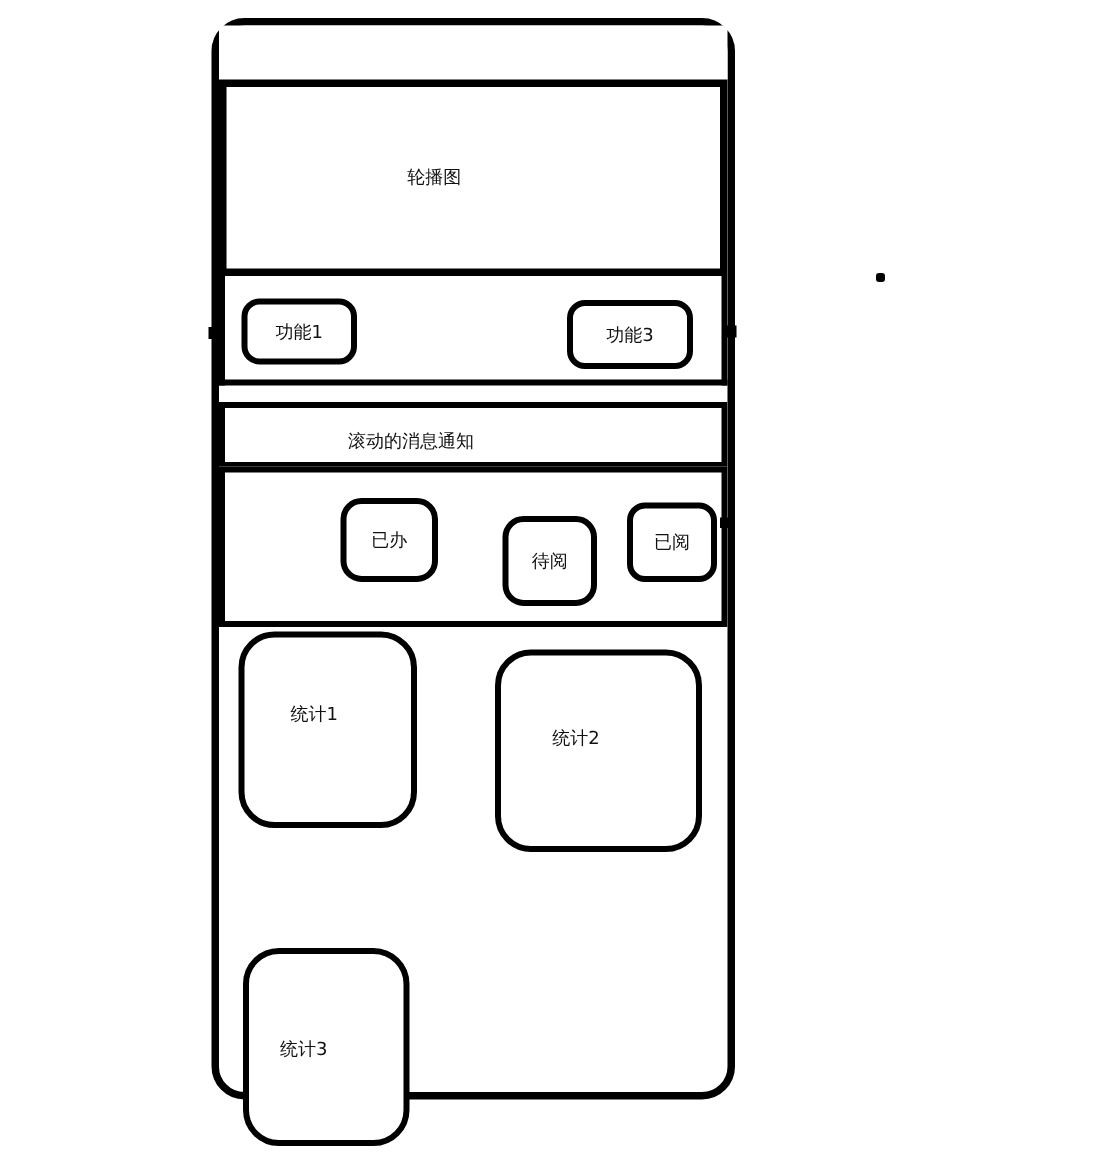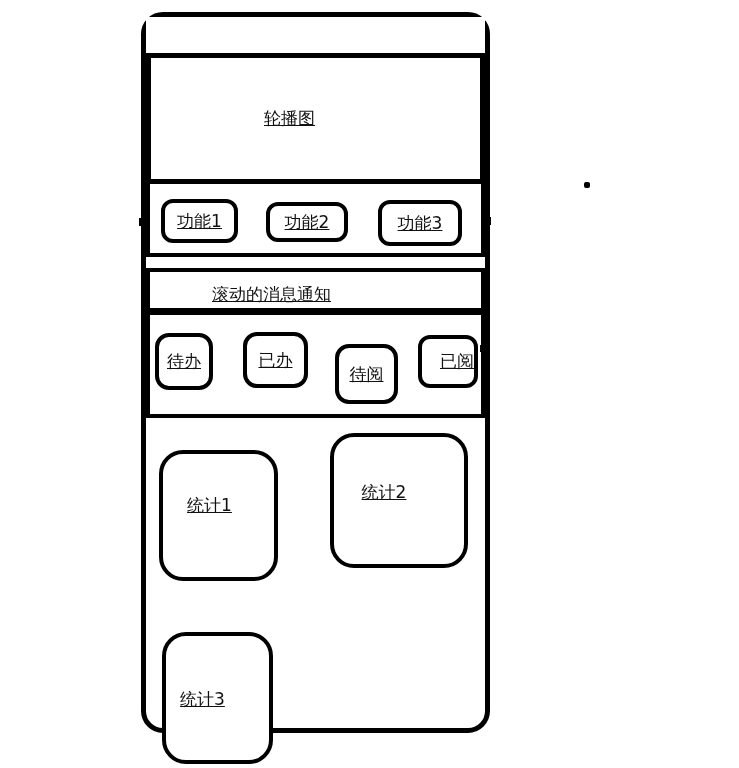--- a/index.html
+++ b/index.html
@@ -20,47 +20,47 @@
     display:flex;align-items:center;justify-content:center;
   }
   .carousel .lbl{transform:translateX(-26px);}
   .function-box{
     top:167px;height:73px;border:4px solid #000;border-top:none;
   }
   .notice-bar{
     top:251px;height:44px;border:4px solid #000;
     display:flex;align-items:center;
   }
-  .notice-bar .lbl{padding-left:62px;transform:translateY(4px);}
+  .notice-bar .lbl{padding-left:82px;transform:translateY(4px);}
   .todo-box{
     top:294px;height:107px;border:4px solid #000;
   }
   .btn{
     position:absolute;box-sizing:border-box;background:#fff;border:4px solid #000;
     display:flex;align-items:center;justify-content:center;font-size:13px;
   }
   .fn-btn{border-radius:12px;}
   .act-btn{border-radius:14px;}
   .stat-card{
     position:absolute;box-sizing:border-box;background:#fff;border:4px solid #000;
     border-radius:24px;display:flex;align-items:center;justify-content:center;font-size:13px;
   }
-  .lbl{font-size:17px;line-height:1.2;white-space:nowrap;text-decoration:underline;}
+  .lbl{font-size:12px;line-height:1.2;white-space:nowrap;}
   .tick{position:absolute;background:#000;}
   .stray-dot{position:absolute;left:584px;top:182px;width:6px;height:6px;background:#000;border-radius:2px;}
 
   
   #fn1{left:15px;top:182px;width:77px;height:44px;}
   #fn2{left:120px;top:185px;width:82px;height:40px;}
   #fn3{left:232px;top:183px;width:84px;height:46px;}
   #act1{left:9px;top:316px;width:58px;height:57px;}
-  #act2{left:97px;top:315px;width:65px;height:56px;}
+  #act2{left:81px;top:315px;width:65px;height:56px;}
   #act3{left:189px;top:327px;width:63px;height:60px;}
-  #act4{left:272px;top:318px;width:60px;height:53px;border-radius:12px;justify-content:flex-end;}
-  #stat1{left:13px;top:433px;width:119px;height:131px;}
+  #act4{left:272px;top:318px;width:60px;height:53px;border-radius:12px;}
+  #stat1{left:13px;top:404px;width:119px;height:131px;}
   #stat2{left:184px;top:416px;width:138px;height:135px;}
   #stat3{left:16px;top:567px;width:111px;height:132px;margin-top:48px;}
   #stat4{left:184px;top:566px;width:133px;height:131px;}
   #stat1 .lbl{transform:translate(-9px,-10px);}
   #stat2 .lbl{transform:translate(-15px,-8px);}
   #stat3 .lbl{transform:translate(-15px,1px);}
   #stat4 .lbl{transform:translate(1px,6px);}
   #tickL1{left:-7px;top:201px;width:8px;height:8px;}
   #tickR1{left:336px;top:200px;width:9px;height:8px;}
   #tickL2{left:-2px;top:329px;width:6px;height:7px;}
@@ -76,35 +76,29 @@
     <div class="section status-bar"></div>
 
     <div class="section carousel">
       <span class="lbl">轮播图</span>
     </div>
 
     <div class="section function-box"></div>
     <div class="btn fn-btn" id="fn1">
       <span class="lbl">功能1</span>
     </div>
-    <div class="btn fn-btn" id="fn2">
-      <span class="lbl">功能2</span>
-    </div>
     <div class="btn fn-btn" id="fn3">
       <span class="lbl">功能3</span>
     </div>
 
     <div class="section notice-bar">
       <span class="lbl">滚动的消息通知</span>
     </div>
 
     <div class="section todo-box"></div>
-    <div class="btn act-btn" id="act1">
-      <span class="lbl">待办</span>
-    </div>
     <div class="btn act-btn" id="act2">
       <span class="lbl">已办</span>
     </div>
     <div class="btn act-btn" id="act3">
       <span class="lbl">待阅</span>
     </div>
     <div class="btn act-btn" id="act4">
       <span class="lbl">已阅</span>
     </div>
 

